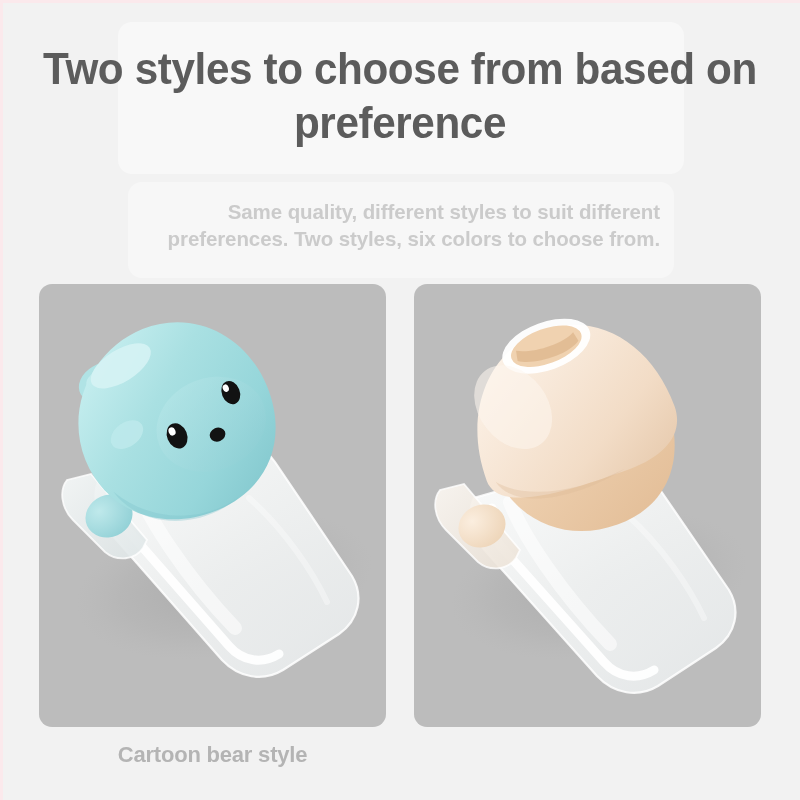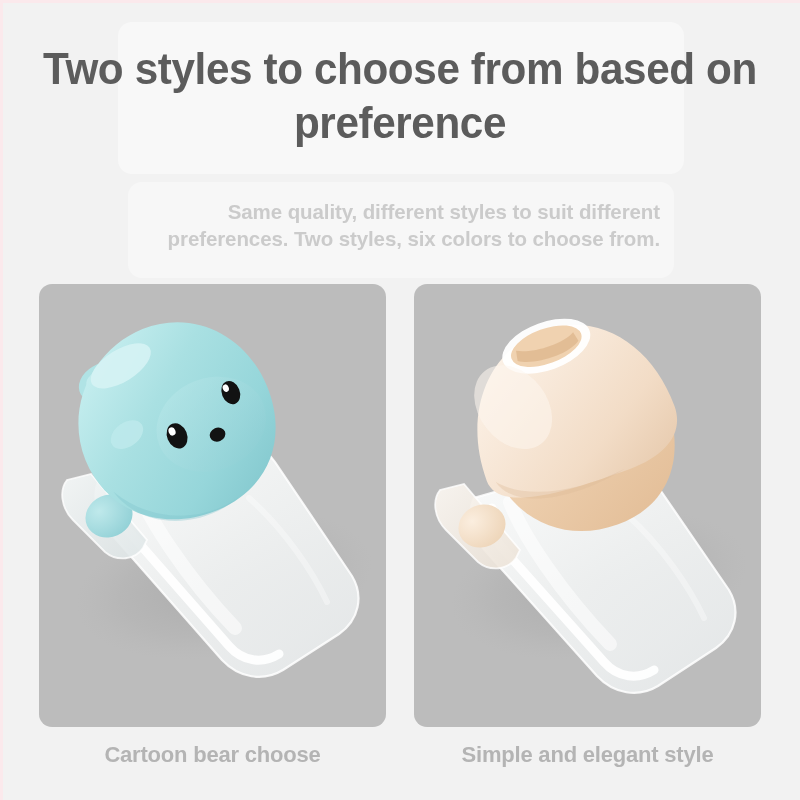--- a/index.html
+++ b/index.html
@@ -321,17 +321,16 @@
           <path d="M 132 62 C 146 72 182 74 196 64 L 194 54 C 180 62 148 60 134 52 Z" fill="#dfb88f" opacity="0.8"></path>
 
           <ellipse cx="112" cy="104" rx="34" ry="46" fill="#fdf6ee" opacity="0.55" transform="rotate(-18 112 104)"></ellipse>
 
           <path d="M 70 168 C 92 196 146 206 196 200 C 140 212 78 202 70 168 Z" fill="#dcbb99" opacity="0.35"></path>
         </g>
       </svg>
     </div>
   </div>
 
-  <div class="caption caption-left">Cartoon bear choose</div>
-
-  <div class="caption caption-right">Simple and elegant style</div>
+  <div class="caption caption-left">Cartoon bear style</div>
+
 
 </div>
 
 </body></html>

